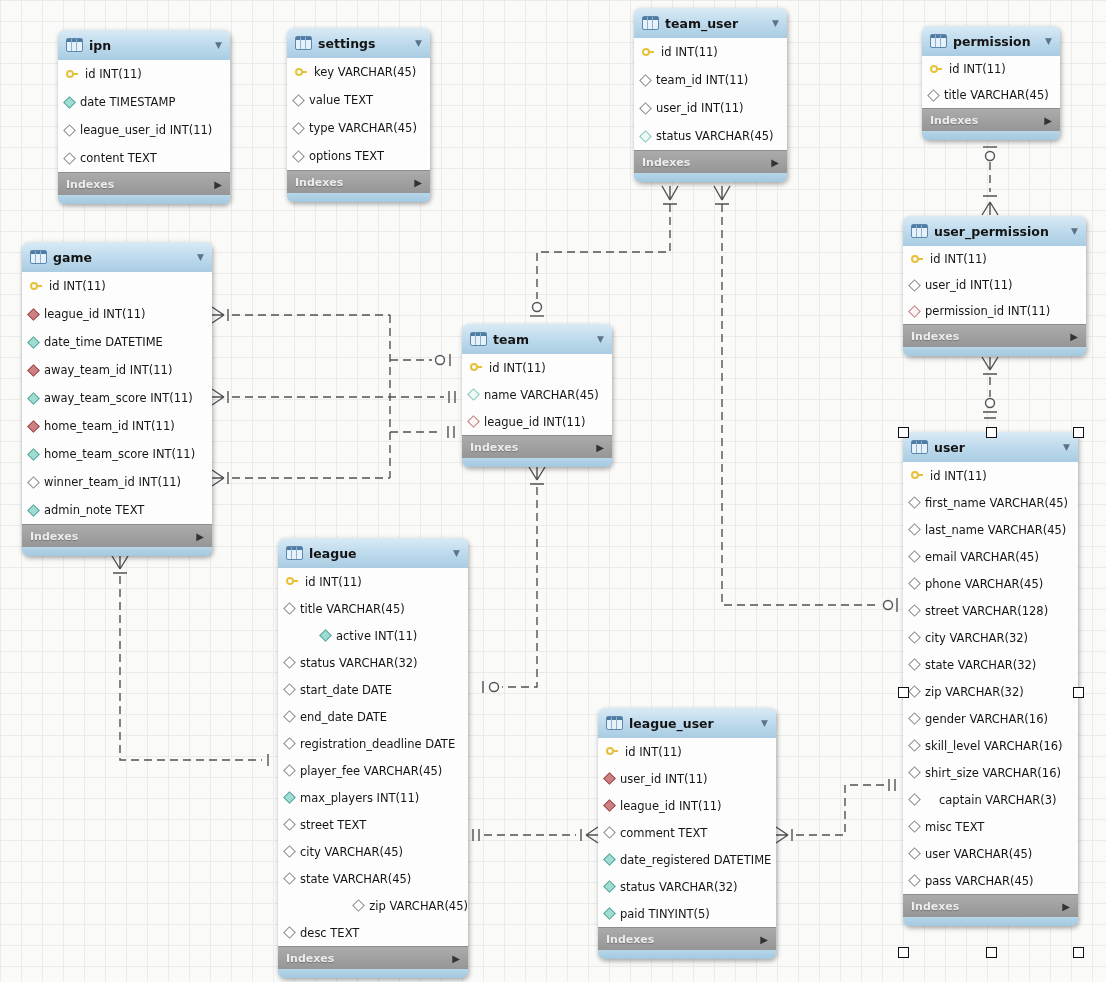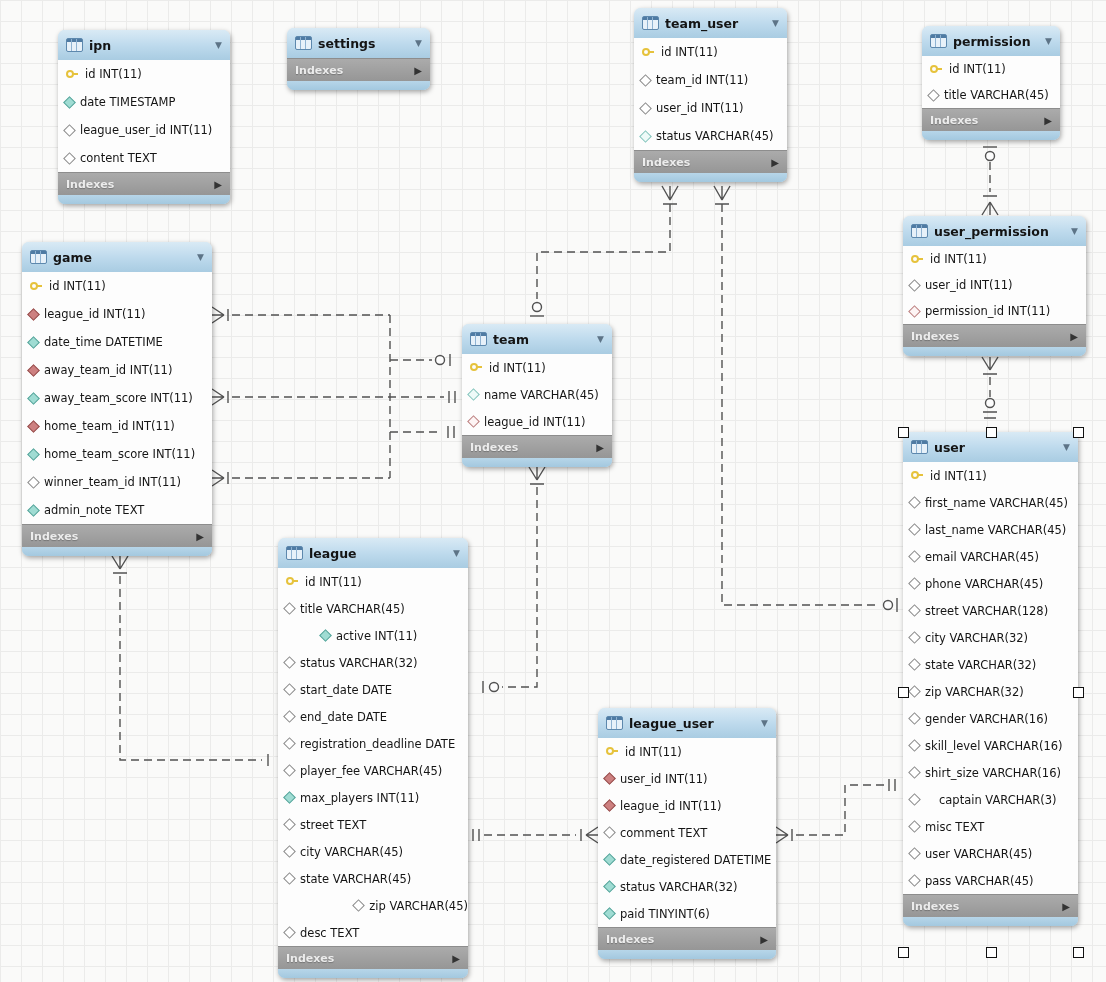--- a/index.html
+++ b/index.html
@@ -172,20 +172,38 @@
         <span class="idx-arrow">▶</span>
       </div>
       <div class="erd-strip"></div>
     </div>
     <div class="erd-table" style="left: 287px; top: 28px; width: 143px;">
       <div class="erd-hdr">
         <span class="tbl-icon"></span>
         <span class="tbl-title">settings</span>
         <span class="hdr-arrow">▼</span>
       </div>
+      <div class="erd-body">
+        <div class="erd-row" style="height: 28px;">
+          <span class="ic ic-key"></span>
+          <span class="lbl">key VARCHAR(45)</span>
+        </div>
+        <div class="erd-row" style="height: 28px;">
+          <span class="ic ic-diamond"></span>
+          <span class="lbl">value TEXT</span>
+        </div>
+        <div class="erd-row" style="height: 28px;">
+          <span class="ic ic-diamond"></span>
+          <span class="lbl">type VARCHAR(45)</span>
+        </div>
+        <div class="erd-row" style="height: 28px;">
+          <span class="ic ic-diamond"></span>
+          <span class="lbl">options TEXT</span>
+        </div>
+      </div>
       <div class="erd-idx">
         <span class="idx-label">Indexes</span>
         <span class="idx-arrow">▶</span>
       </div>
       <div class="erd-strip"></div>
     </div>
     <div class="erd-table" style="left: 618px; top: 8px; width: 153px; margin-left: 16px;">
       <div class="erd-hdr">
         <span class="tbl-icon"></span>
         <span class="tbl-title">team_user</span>
@@ -435,21 +453,21 @@
         <div class="erd-row" style="height: 27px;">
           <span class="ic ic-d-teal"></span>
           <span class="lbl">date_registered DATETIME</span>
         </div>
         <div class="erd-row" style="height: 27px;">
           <span class="ic ic-d-teal"></span>
           <span class="lbl">status VARCHAR(32)</span>
         </div>
         <div class="erd-row" style="height: 27px;">
           <span class="ic ic-d-teal"></span>
-          <span class="lbl">paid TINYINT(6)</span>
+          <span class="lbl">paid TINYINT(5)</span>
         </div>
       </div>
       <div class="erd-idx">
         <span class="idx-label">Indexes</span>
         <span class="idx-arrow">▶</span>
       </div>
       <div class="erd-strip"></div>
     </div>
     <div class="erd-table" style="left: 903px; top: 432px; width: 175px;">
       <div class="erd-hdr">

